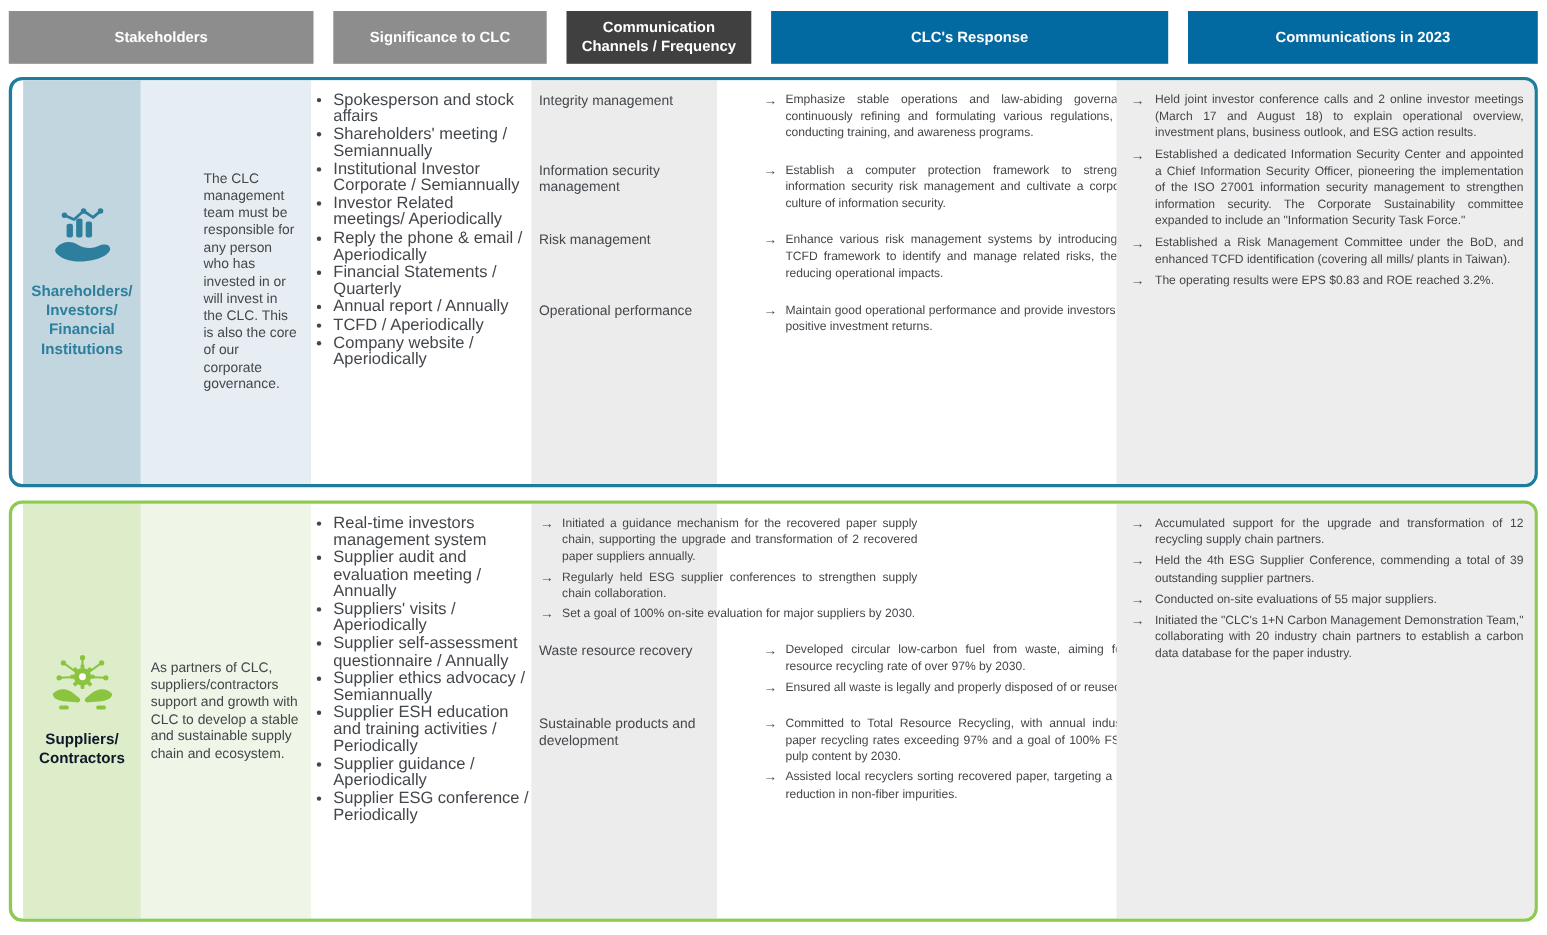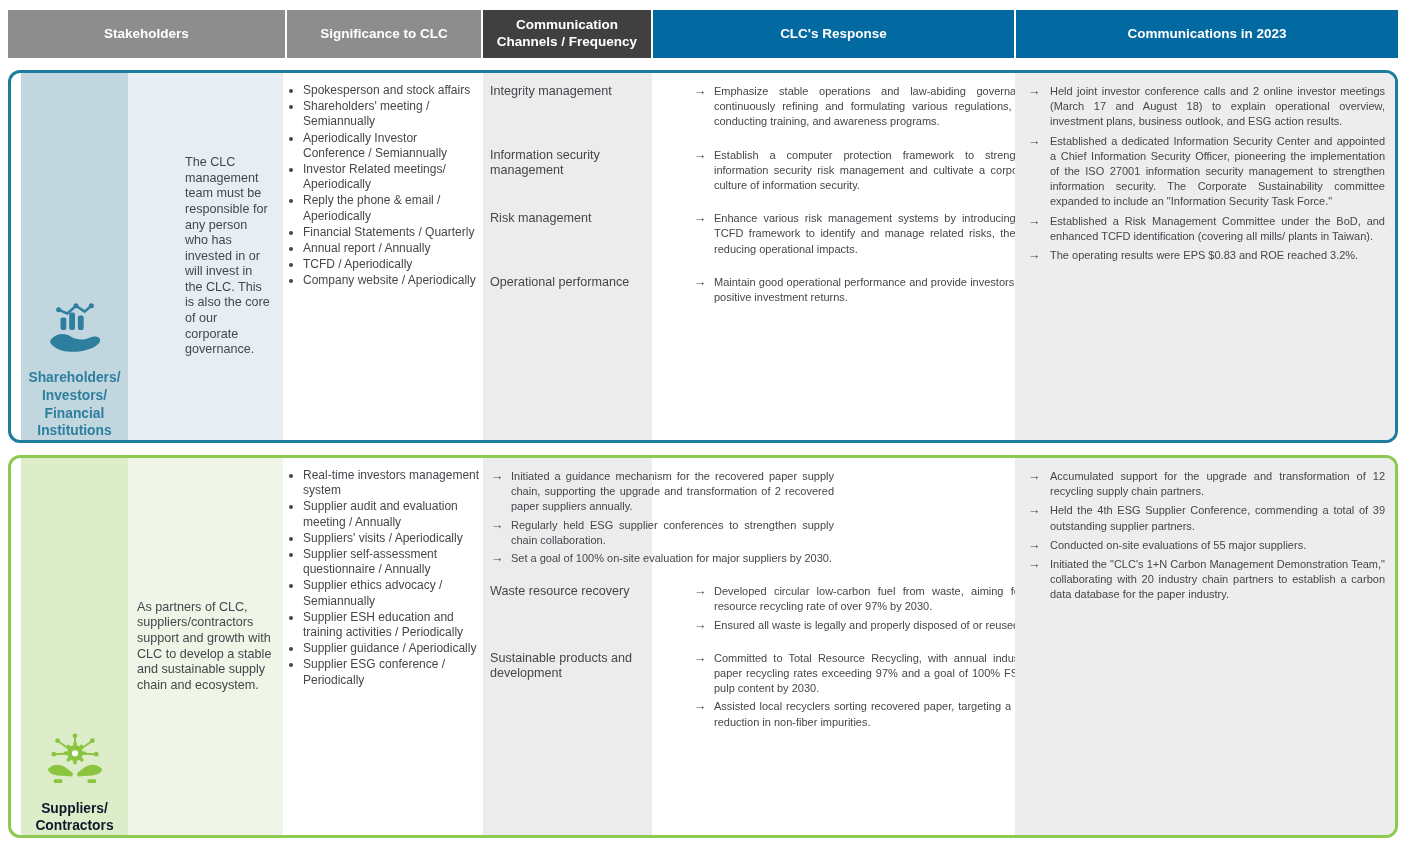--- a/index.html
+++ b/index.html
@@ -2,52 +2,52 @@
 <html><head>
 <meta charset="utf-8">
 <style>
   html,body{margin:0;padding:0;background:#fff;}
   body{font-family:"Liberation Sans",sans-serif;color:#43474b;}
   .page{position:relative;width:1406px;height:850px;background:#ffffff;overflow:hidden;}
 
   
   .hdr{
     margin:10px 0 0 8px;width:1390px;height:48px;
-    display:grid;grid-template-columns:277px 194px 168px 361px 1fr;column-gap:2px;
+    display:grid;grid-template-columns:277px 194px 168px 361px 1fr;column-gap:18px;
   }
   .hcell{
     display:flex;align-items:center;justify-content:center;text-align:center;
     color:#ffffff;font-weight:bold;font-size:13.5px;line-height:1.25;padding:0 6px;box-sizing:border-box;
   }
   .hcell.g1{background:#8d8d8d;}
   .hcell.g2{background:#404040;}
   .hcell.br{background:#0369a1;}
 
   
   #rows-root{margin:12px 0 0 8px;width:1390px;}
   .row{
     box-sizing:border-box;width:1390px;
     border:3px solid #999;border-radius:12px;overflow:hidden;background:#fff;
     display:grid;grid-template-columns:117px 155px 200px 532px 1fr;
     margin-bottom:12px;
   }
   #rows-root .row:nth-of-type(1){height:373px;}
   #rows-root .row:nth-of-type(2){height:383px;}
 
-  .c1{display:flex;flex-direction:column;align-items:center;justify-content:flex-end;text-align:center;margin-left:10px;}
+  .c1{display:flex;flex-direction:column;align-items:center;justify-content:center;text-align:center;margin-left:10px;}
   .icon{display:block;margin-bottom:10px;}
   .slabel{font-weight:bold;font-size:13.8px;line-height:1.28;}
   .slabel span{display:block;}
 
   .c2{display:flex;align-items:center;}
   .sig{margin:0;padding:0 10px 0 9px;font-size:12.6px;line-height:15.6px;}
 
   .c3{background:#ffffff;}
   .c3 ul{margin:10px 2px 0 0;padding-left:20px;}
-  .c3 li{font-size:12px;line-height:15.2px;margin-bottom:1px;}
+  .c3 li{font-size:15px;line-height:15.2px;margin-bottom:1px;}
 
   .c45{
     background:linear-gradient(90deg,#ececec 169px,#ffffff 169px);
     padding-top:11px;box-sizing:border-box;
   }
   .pair{display:flex;margin-bottom:15px;}
   .topic{width:203px;box-sizing:border-box;padding:0 10px 0 7px;font-size:12.6px;line-height:15.2px;flex:none;}
   .resp{width:363px;box-sizing:border-box;padding-right:12px;flex:none;}
 
   .aitem{display:flex;margin-bottom:3px;}
@@ -97,21 +97,21 @@
             <span>Institutions</span>
           </div>
     </div>
     <div class="c2" style="background: rgb(231, 238, 243); padding-left: 48px;">
       <p class="sig">The CLC management team must be responsible for any person who has invested in or will invest in the CLC. This is also the core of our corporate governance.</p>
     </div>
     <div class="c3">
       <ul>
             <li>Spokesperson and stock affairs</li>
             <li>Shareholders' meeting / Semiannually</li>
-            <li>Aperiodically Investor Conference / Semiannually</li>
+            <li>Institutional Investor Corporate / Semiannually</li>
             <li>Investor Related meetings/ Aperiodically</li>
             <li>Reply the phone &amp; email / Aperiodically</li>
             <li>Financial Statements / Quarterly</li>
             <li>Annual report / Annually</li>
             <li>TCFD / Aperiodically</li>
             <li>Company website / Aperiodically</li>
           </ul>
     </div>
     <div class="c45">
           <div class="pair">

